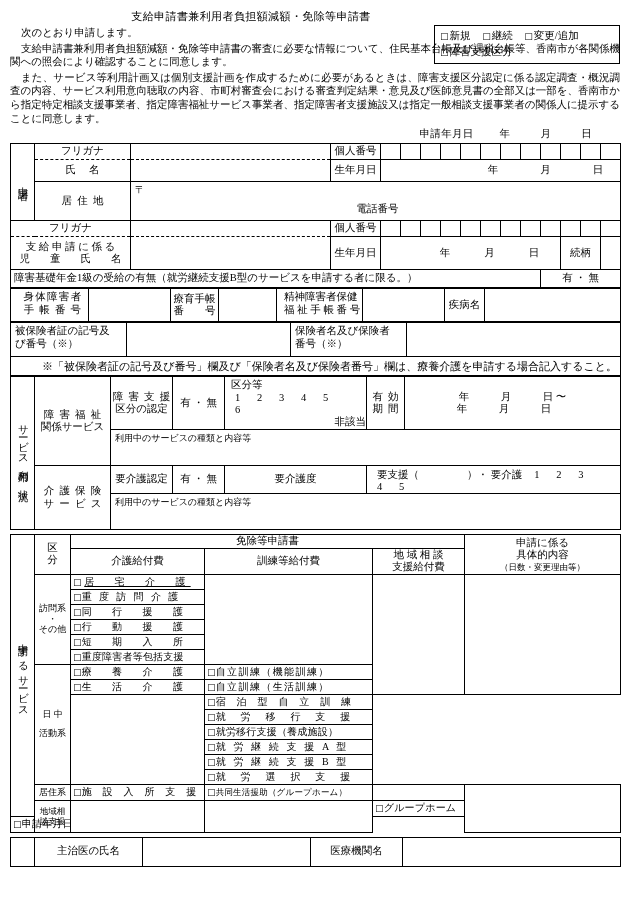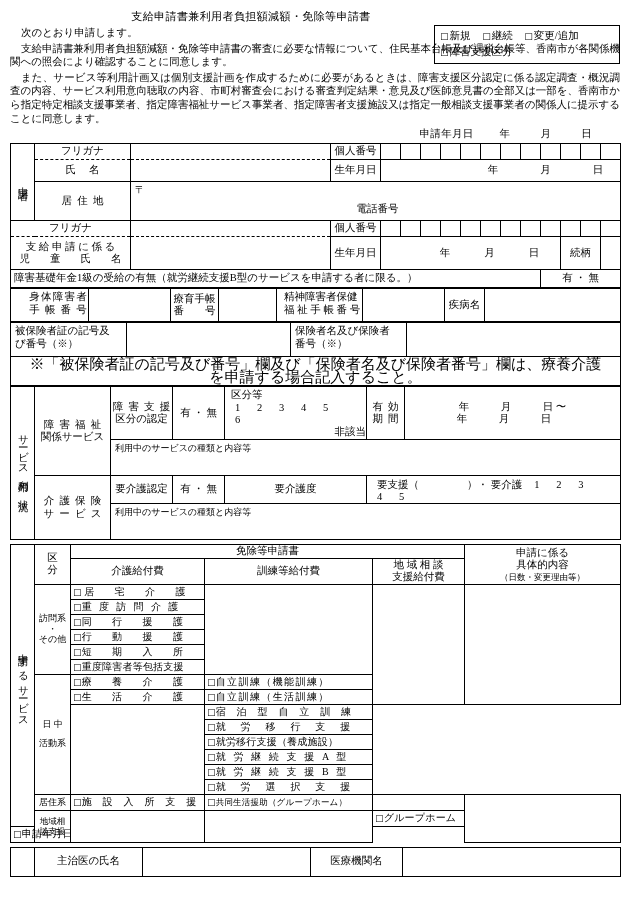--- a/index.html
+++ b/index.html
@@ -29,35 +29,35 @@
   .para.ind{text-indent:11px;}
   .appdate{font-size:10.5px;margin-top:2px;text-align:right;padding-right:28px;
            letter-spacing:.3px;}
   .appdate .lbl{margin-right:26px;}
   .appdate .y{margin-right:30px;}
   .appdate .m{margin-right:30px;}
   
   table{border-collapse:collapse;width:610px;table-layout:fixed;}
   td{border:1px solid #000;font-size:10.5px;padding:0;vertical-align:middle;
      text-align:center;line-height:1.18;}
-  .sp{letter-spacing:.25em;padding-left:.25em;}
+  .sp{letter-spacing:.25em;padding-left:.25em;text-decoration:underline;}
   .sp2{letter-spacing:.12em;padding-left:.12em;}
   .vert{writing-mode:vertical-rl;text-orientation:upright;
         letter-spacing:.22em;margin:0 auto;line-height:1.0;}
   .dashed-b{border-bottom:1px dashed #000 !important;}
   .dashed-t{border-top:1px dashed #000 !important;}
   .l{text-align:left;padding-left:3px;}
   .tl{text-align:left;vertical-align:top;padding:2px 0 0 4px;}
   .small{font-size:9px;}
   .xsmall{font-size:8.5px;}
   .cb{font-family:"DejaVu Sans",sans-serif;font-size:9px;}
   .svc{font-size:10px;white-space:nowrap;text-align:left;padding-left:2px;
        letter-spacing:.02em;}
   .svc .lbl{display:inline-block;}
-  .note{font-size:15px;line-height:13px;text-align:center;padding:1px 13px;}
+  .note{font-size:11px;line-height:13px;text-align:right;padding:1px 3px;}
   .blk{display:inline-block;}
   .ph{font-family:"DejaVu Sans",sans-serif;font-size:10px;}
   .wide-sp{letter-spacing:.45em;padding-left:.45em;}
   .num-sp span{display:inline-block;width:22px;}
 </style>
 </head>
 <body>
 
 <div class="page">
 
@@ -193,21 +193,21 @@
         <col style="width:82px">
         <col style="width:48px">
         <col style="width:58px">
       <col style="width:86px">
         <col style="width:82px">
         <col style="width:40px">
         <col style="width:136px">
     </colgroup>
     <tbody>
         <tr>
-      <td class="tl" style="height:30px;text-align:right">
+      <td class="tl" style="height:30px;text-align:center">
         <div class="sp2" style="padding-left:3px">身体障害者</div>
         <div class="sp2" style="padding-left:3px">手 帳 番 号</div>
       </td>
       <td></td>
       <td>
         <div>療育手帳</div>
         <div>番　　号</div>
       </td>
       <td></td>
       <td class="tl" style="text-align:left">

